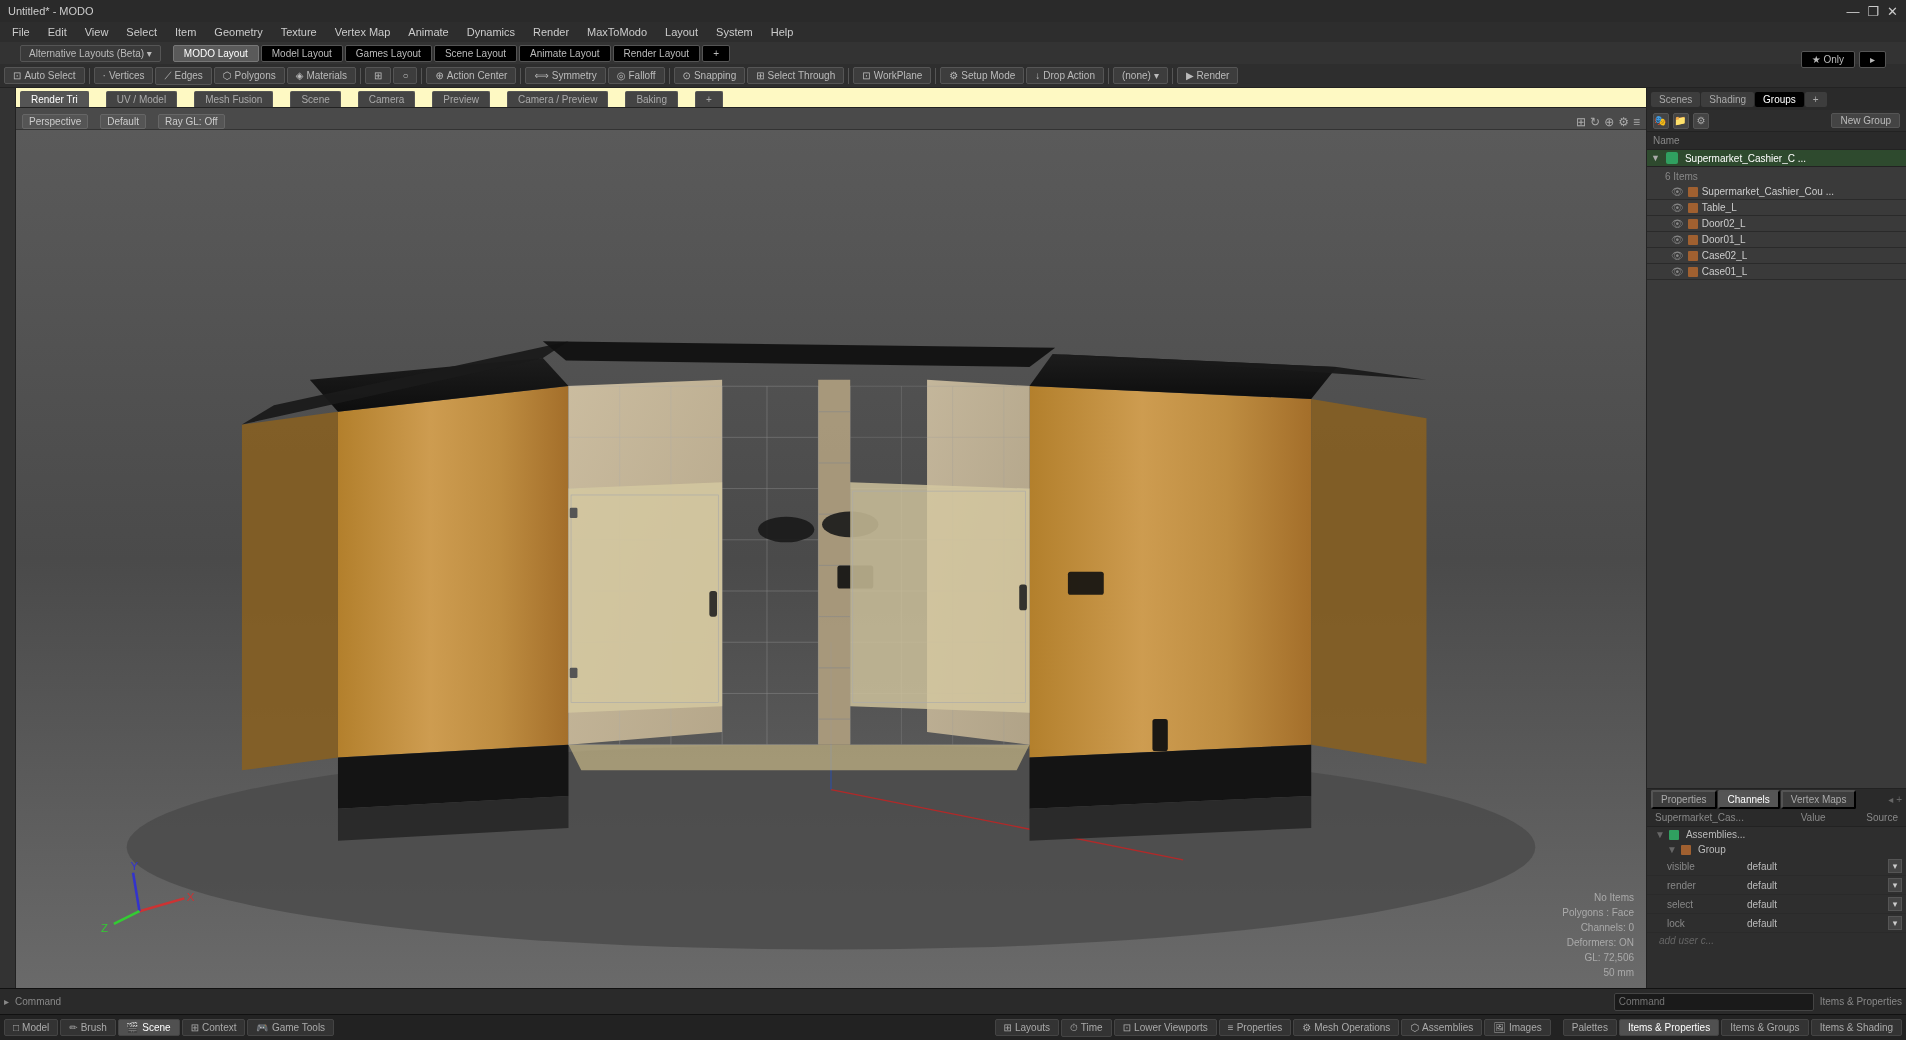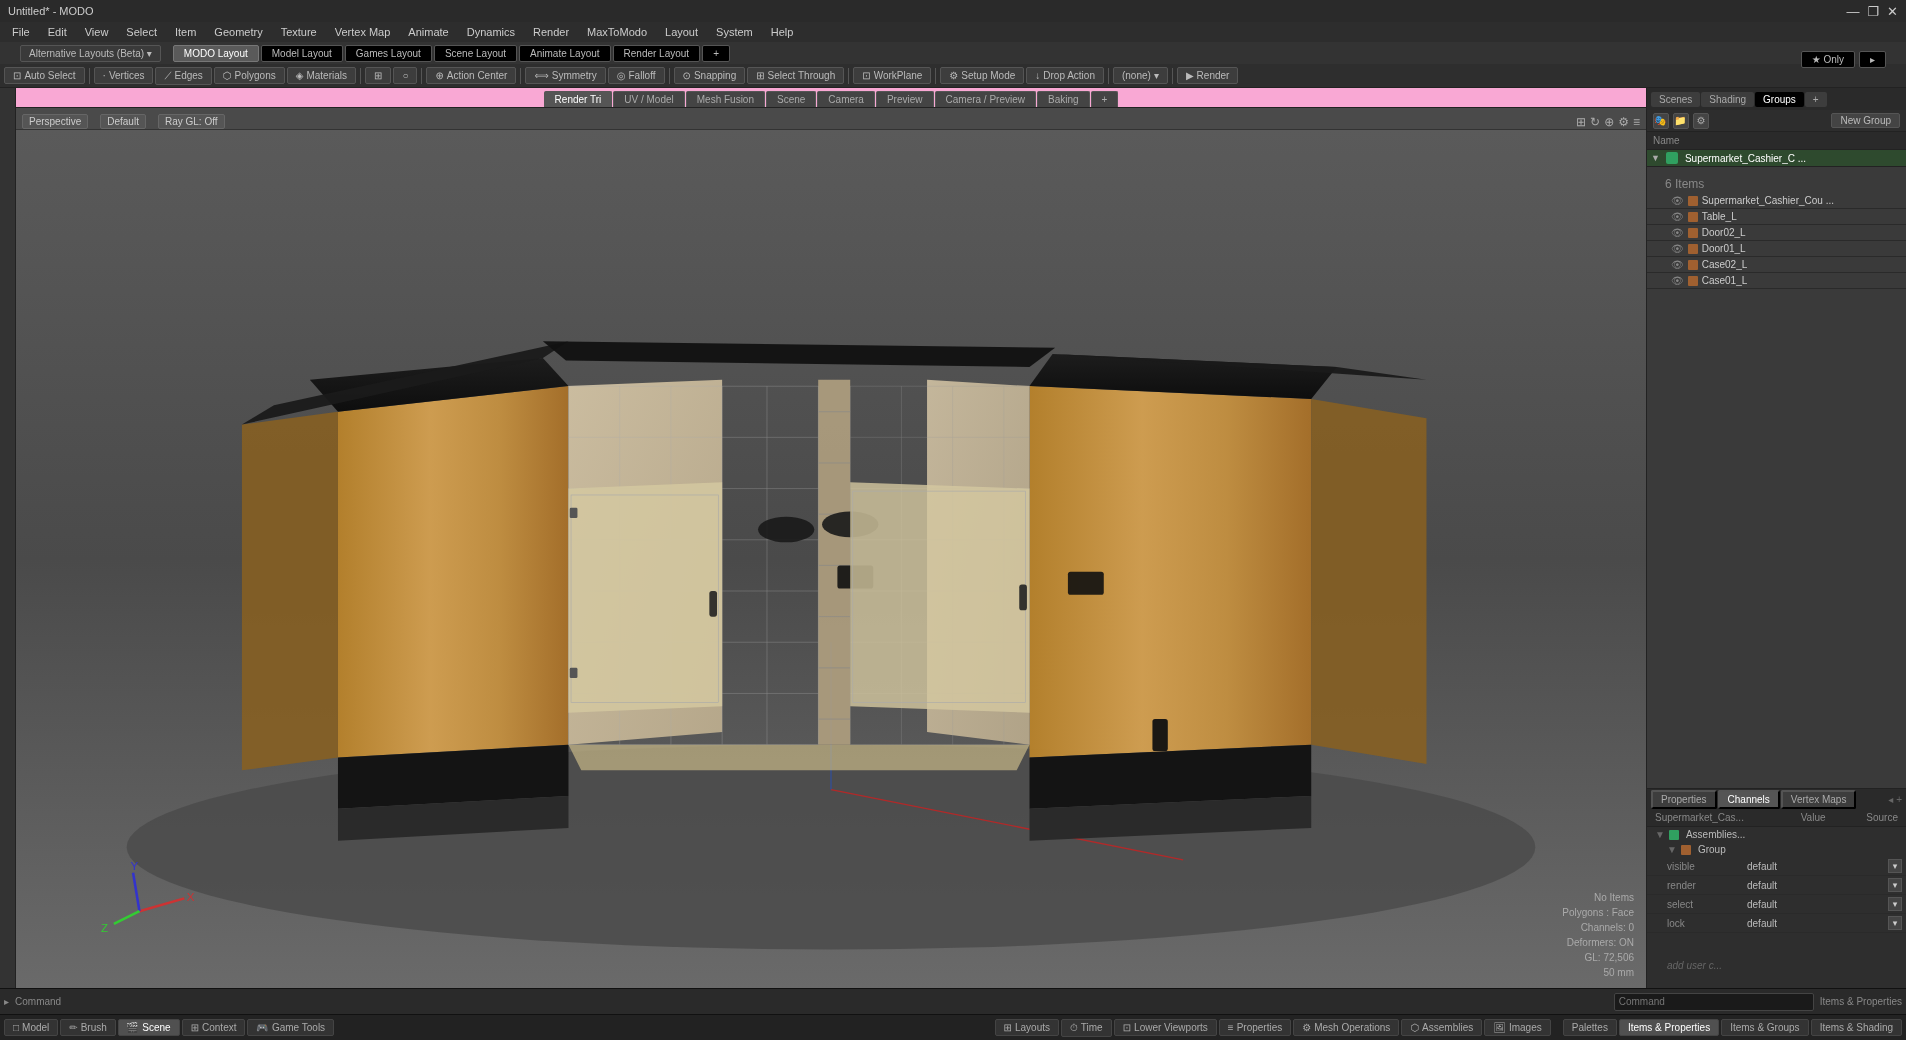--- a/index.html
+++ b/index.html
@@ -135,27 +135,26 @@
     #viewport-container {
       flex: 1;
       display: flex;
       flex-direction: column;
       background: #555;
     }
 
     
     #viewport-tabs {
       height: 20px;
-      background: #f9a8d4;
+      background: #fef9c3;
       display: flex;
       align-items: flex-end;
       padding: 0 4px;
-      gap: 1px;
+      gap: 17px;
       border-bottom: 1px solid #222;
-      justify-content: center;
     }
     .vtab {
       padding: 2px 10px;
       background: #444;
       border: 1px solid #555;
       border-bottom: none;
       color: #aaa;
       font-size: 10px;
       cursor: pointer;
       border-radius: 2px 2px 0 0;
@@ -307,24 +306,24 @@
     .tree-group {
       background: #2e4a2e;
       padding: 2px 4px;
       display: flex;
       align-items: center;
       gap: 4px;
       cursor: pointer;
       border-bottom: 1px solid #222;
     }
     .group-count {
-      font-size: 12px;
+      font-size: 10px;
       color: #888;
       padding-left: 18px;
-      padding-top: 10px;
+      padding-top: 4px;
       padding-bottom: 2px;
     }
     .tree-item {
       padding: 2px 4px 2px 24px;
       display: flex;
       align-items: center;
       gap: 4px;
       cursor: pointer;
       border-bottom: 1px solid #2a2a2a;
       font-size: 10px;
@@ -447,25 +446,24 @@
     .fb-btn.active { background: #505050; color: #fff; }
     .fb-sep { flex: 1; }
 
     
     ::-webkit-scrollbar { width: 6px; height: 6px; }
     ::-webkit-scrollbar-track { background: #2a2a2a; }
     ::-webkit-scrollbar-thumb { background: #555; border-radius: 3px; }
 
     
     .add-channel-row {
-      padding: 2px 4px 2px 20px;
+      padding: 2px 4px 2px 12px;
       font-size: 10px;
       color: #666;
       font-style: italic;
-      margin-top: 25px;
     }
 
     .tree-expand { color: #aaa; font-size: 9px; margin-right: 2px; }
   </style>
 </head>
 <body>
 
 <div id="title-bar">
   <div id="title-bar-left">
     <span>Untitled* - MODO</span>

